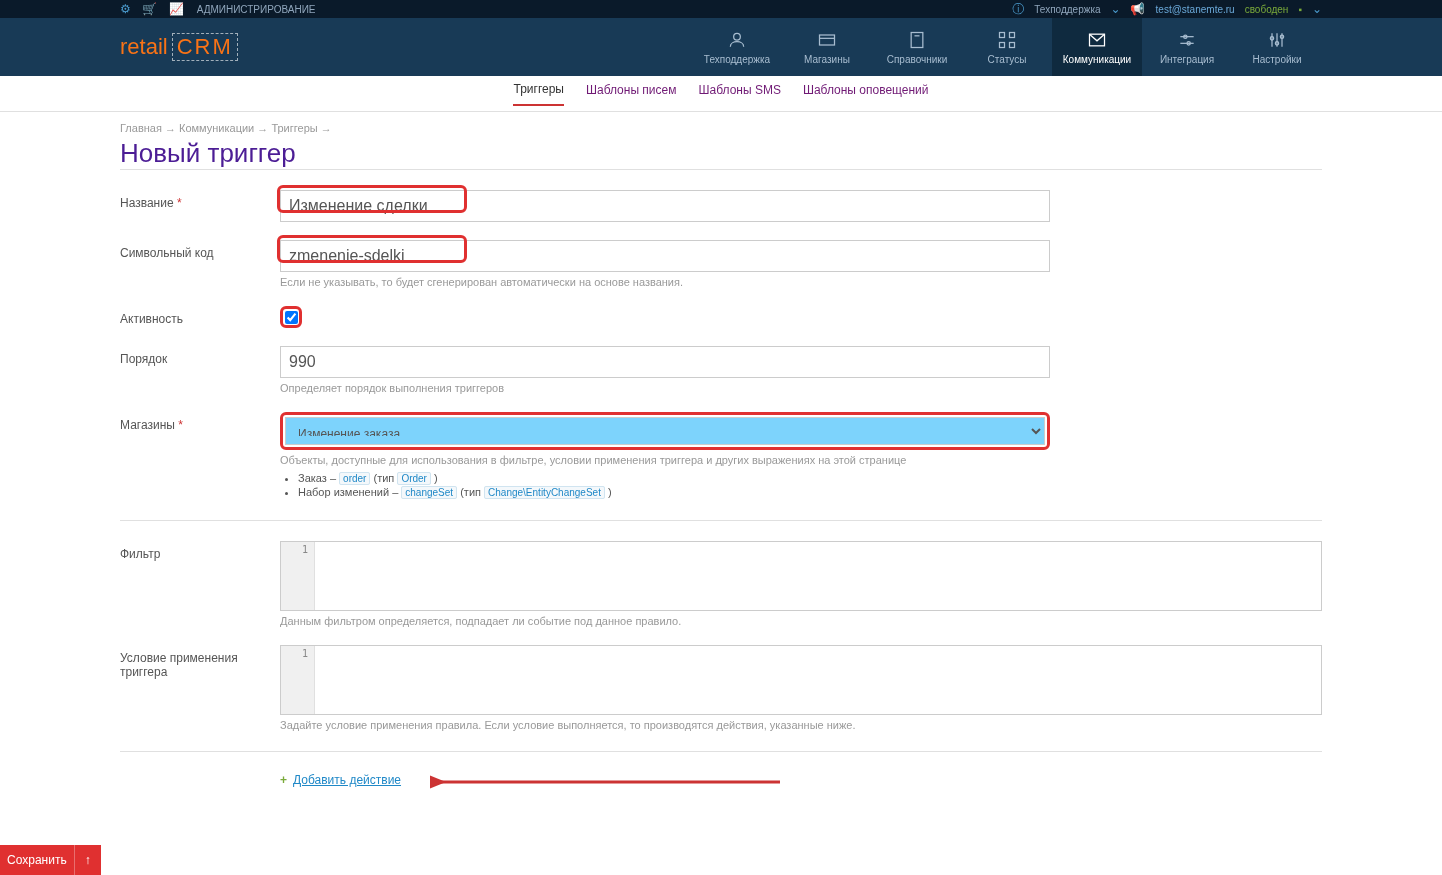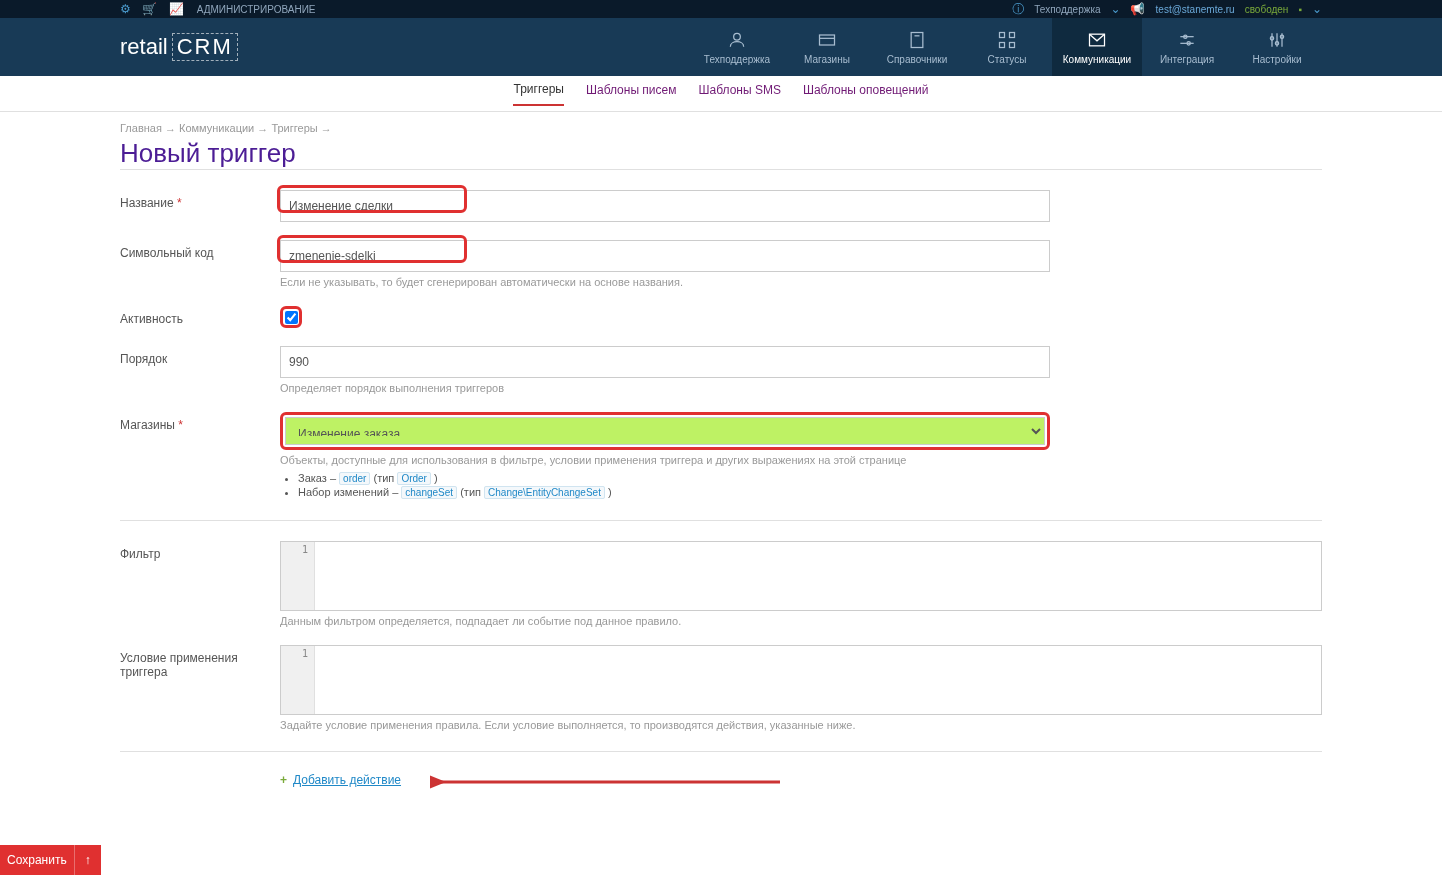--- a/index.html
+++ b/index.html
@@ -3,40 +3,40 @@
 <meta charset="utf-8">
 <style>
 * { box-sizing: border-box; margin: 0; padding: 0; }
 body { font-family: Arial, Helvetica, sans-serif; font-size: 13px; color: #333; background: #fff; }
 .topbar { background: #0a1a2a; height: 18px; display: flex; align-items: center; padding: 0 120px; font-size: 10px; color: #8fa5bb; }
 .topbar .left { display: flex; align-items: center; gap: 12px; }
 .topbar .right { margin-left: auto; display: flex; align-items: center; gap: 10px; }
 .topbar .status { color: #7aaa3a; }
 .topbar .ticon { color: #4a9acc; font-size: 12px; }
 .header { background: #183a56; height: 58px; display: flex; align-items: center; padding: 0 120px; }
-.logo { color: #ffffff; font-size: 22px; font-weight: 300; display: flex; align-items: center; gap: 4px; }
+.logo { color: #f97316; font-size: 22px; font-weight: 300; display: flex; align-items: center; gap: 4px; }
 .logo .crm { border: 1px dashed rgba(255,255,255,0.6); padding: 0 4px; letter-spacing: 2px; }
 .navitems { margin-left: auto; display: flex; height: 100%; }
 .navitem { width: 90px; display: flex; flex-direction: column; align-items: center; justify-content: center; gap: 4px; color: #a8bdd0; font-size: 10px; cursor: pointer; }
 .navitem.active { background: #0f2a3f; color: #fff; }
 .navitem svg { width: 20px; height: 20px; fill: none; stroke: currentColor; stroke-width: 1.5; }
 .subnav { background: #fff; height: 36px; border-bottom: 1px solid #e0e0e0; display: flex; align-items: center; justify-content: center; gap: 22px; font-size: 12px; }
 .subnav a { color: #701a75; text-decoration: none; padding-bottom: 8px; }
 .subnav a.active { color: #333; border-bottom: 2px solid #c33; }
 .container { padding: 10px 120px 60px; }
 .breadcrumb { font-size: 11px; color: #999; margin-bottom: 4px; }
 .breadcrumb a { color: #999; text-decoration: none; }
 h1 { font-size: 26px; font-weight: normal; color: #4c1d95; margin-bottom: 0; }
 .hr { border-top: 1px solid #e0e0e0; margin-bottom: 20px; }
 .form-row { display: flex; margin-bottom: 18px; align-items: flex-start; }
 .form-label { width: 160px; font-size: 12px; color: #555; padding-top: 6px; }
 .form-label .req { color: #c33; }
 .form-field { flex: 1; max-width: 770px; }
-.form-field input[type="text"] { width: 100%; height: 28px; border: 1px solid #ccc; padding: 15px 8px; font-size: 12px; color: #555; }
-.form-field select { width: 100%; height: 28px; border: 1px solid #ccc; padding: 8px 8px; font-size: 12px; color: #555; background: #bef264; }
+.form-field input[type="text"] { width: 100%; height: 28px; border: 1px solid #ccc; padding: 15px 8px; font-size: 16px; color: #555; }
+.form-field select { width: 100%; height: 28px; border: 1px solid #ccc; padding: 8px 8px; font-size: 12px; color: #555; background: #7dd3fc; }
 .form-field .short { width: 100px; }
 .hint { font-size: 11px; color: #999; margin-top: 4px; }
 .redbox { border: 3px solid #e03030; border-radius: 6px; padding: 2px; display: inline-block; }
 .redbox-inline { border: 3px solid #e03030; border-radius: 6px; padding: 2px; }
 .redbox input, .redbox-inline select { border: 1px solid #ccc !important; }
 .name-box { width: 190px; }
 .checkbox-wrap { width: 22px; height: 22px; display: flex; align-items: center; justify-content: center; }
 ul.objlist { list-style: disc; padding-left: 18px; font-size: 11px; color: #555; margin-top: 6px; }
 ul.objlist li { margin-bottom: 2px; }
 .code-lit { color: #1f88c7; background: #f4f8fb; border: 1px solid #d0e4f0; border-radius: 2px; padding: 0 3px; font-family: Liberation Sans, sans-serif; font-size: 10px; }

